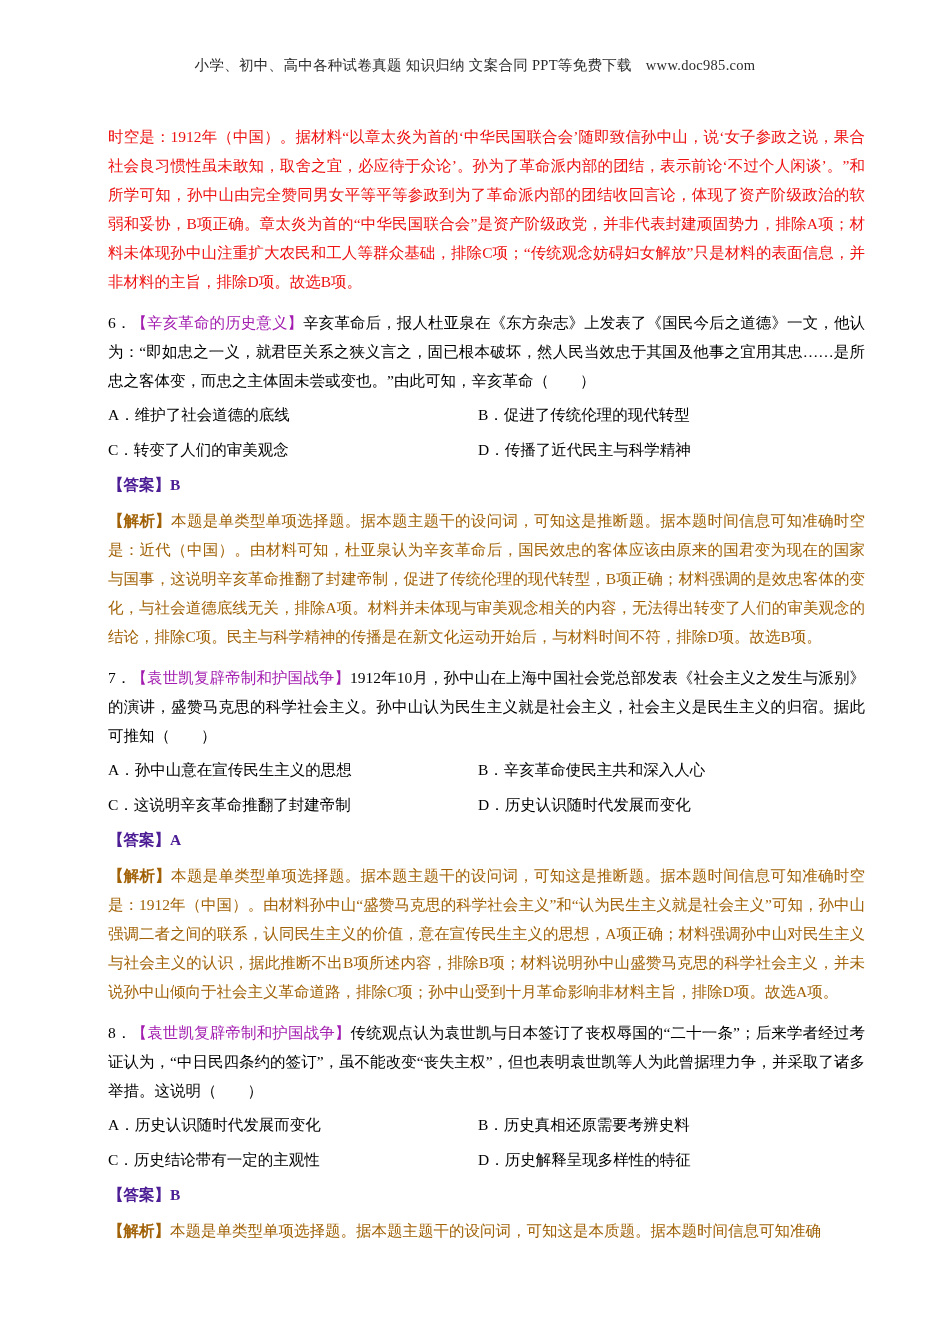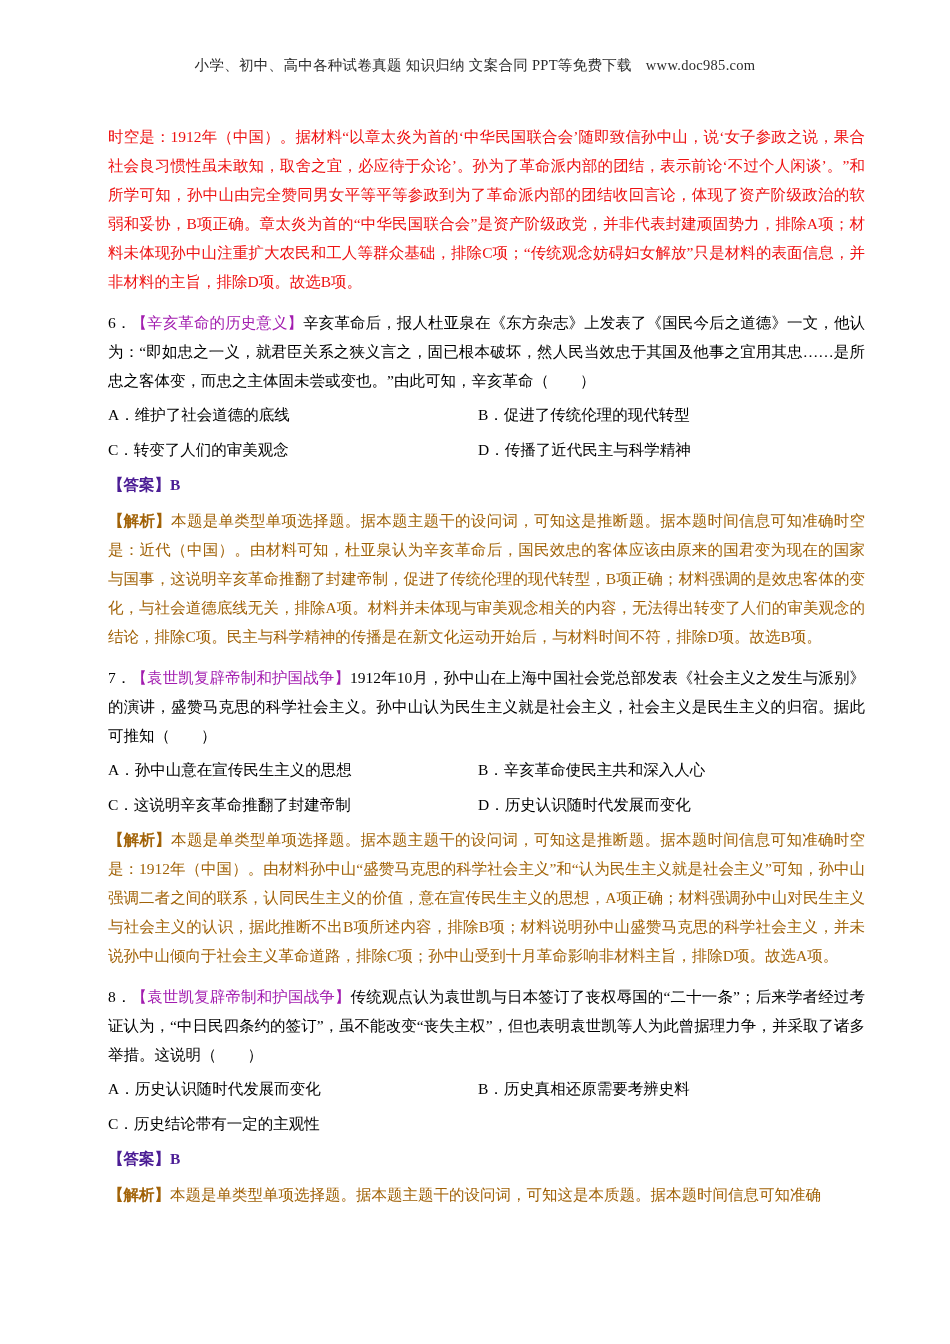--- a/index.html
+++ b/index.html
@@ -79,32 +79,34 @@
       <div class="options">
         <div class="opt-row">
           <span class="opt-left">A．孙中山意在宣传民生主义的思想</span>
           <span class="opt-right">B．辛亥革命使民主共和深入人心</span>
         </div>
         <div class="opt-row">
           <span class="opt-left">C．这说明辛亥革命推翻了封建帝制</span>
           <span class="opt-right">D．历史认识随时代发展而变化</span>
         </div>
       </div>
+      <p class="answer-line"><span>【答案】</span><span>A</span></p>
       <p class="analysis"><span class="label">【解析】</span><span>本题是单类型单项选择题。据本题主题干的设问词，可知这是推断题。据本题时间信息可知准确时空是：1912年（中国）。由材料孙中山“盛赞马克思的科学社会主义”和“认为民生主义就是社会主义”可知，孙中山强调二者之间的联系，认同民生主义的价值，意在宣传民生主义的思想，A项正确；材料强调孙中山对民生主义与社会主义的认识，据此推断不出B项所述内容，排除B项；材料说明孙中山盛赞马克思的科学社会主义，并未说孙中山倾向于社会主义革命道路，排除C项；孙中山受到十月革命影响非材料主旨，排除D项。故选A项。</span></p>
     </div>
 
     <div class="question">
       <p class="stem"><span>8．</span><span class="topic-tag">【袁世凯复辟帝制和护国战争】</span><span>传统观点认为袁世凯与日本签订了丧权辱国的“二十一条”；后来学者经过考证认为，“中日民四条约的签订”，虽不能改变“丧失主权”，但也表明袁世凯等人为此曾据理力争，并采取了诸多举措。这说明（　　）</span></p>
       <div class="options">
         <div class="opt-row">
           <span class="opt-left">A．历史认识随时代发展而变化</span>
           <span class="opt-right">B．历史真相还原需要考辨史料</span>
         </div>
         <div class="opt-row">
           <span class="opt-left">C．历史结论带有一定的主观性</span>
+          <span class="opt-right">D．历史解释呈现多样性的特征</span>
         </div>
       </div>
       <p class="answer-line"><span>【答案】</span><span>B</span></p>
       <p class="analysis"><span class="label">【解析】</span><span>本题是单类型单项选择题。据本题主题干的设问词，可知这是本质题。据本题时间信息可知准确</span></p>
     </div>
 
   </div>
 </div>
 
 </body></html>

